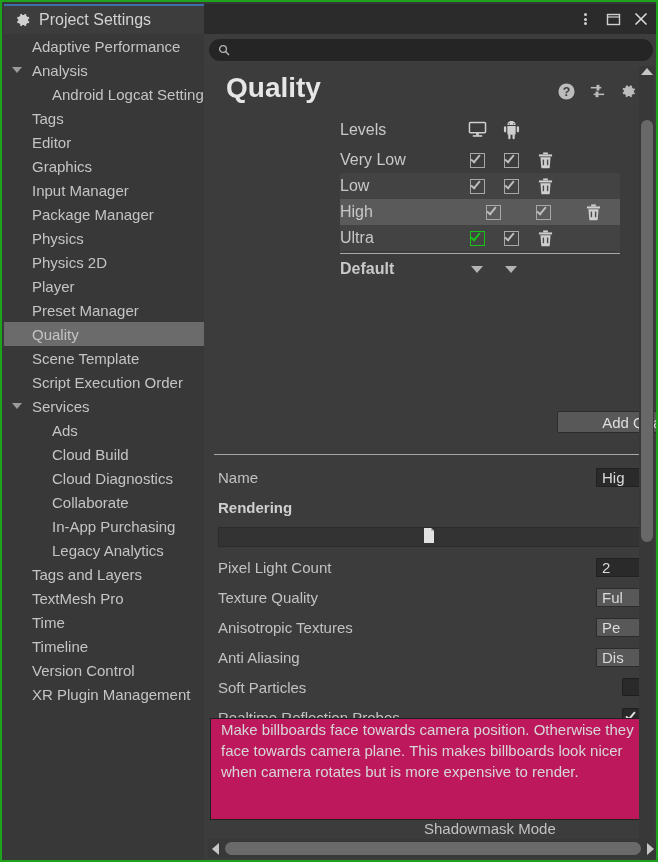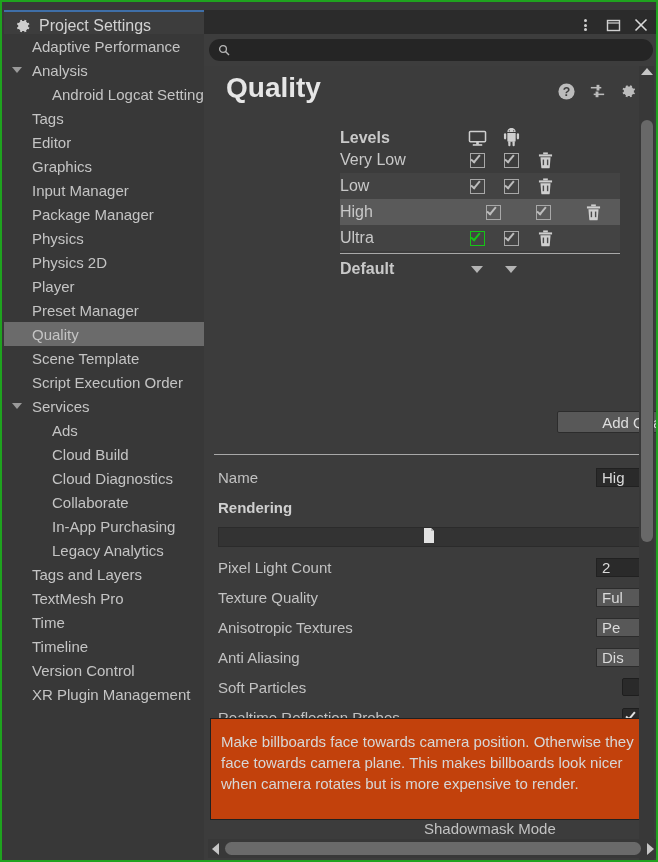--- a/index.html
+++ b/index.html
@@ -12,21 +12,21 @@
   #window {
     position: absolute; left: 0; top: 0;
     width: 658px; height: 862px;
     background: #383838;
     border: 2px solid #1fa31f;
     overflow: hidden;
   }
 
   
   #titlebar {
-    position: absolute; left: 2px; top: 8px;
+    position: absolute; left: 2px; top: 2px;
     width: 654px; height: 30px;
     background: #2b2b2b;
   }
   #tab {
     position: absolute; left: 0; top: 0;
     width: 200px; height: 30px;
     background: #3d3d3d;
     display: flex; align-items: center;
     padding-left: 10px;
     border-top: 2px solid #3f6fa8;
@@ -107,22 +107,22 @@
     font-size: 28px; font-weight: bold; color: #e6e6e6;
   }
   #header-icons {
     position: absolute; right: 20px; top: 16px;
     display: flex; gap: 12px; align-items: center;
   }
 
   
   #levels { position: absolute; left: 136px; top: 55px; width: 280px; }
   #levels-head {
-    height: 26px; display: flex; align-items: flex-end;
-    font-size: 16px; font-weight: bold; color: #c9c9c9;
+    height: 26px; display: flex; align-items: flex-start;
+    font-size: 16px; font-weight: normal; color: #c9c9c9;
   }
   .lv-name { width: 120px; }
   .lv-col { width: 34px; display: flex; justify-content: center; align-items: center; }
   .lv-row {
     height: 26px; display: flex; align-items: center;
     font-size: 16px; color: #c8c8c8;
   }
   .lv-row.alt { background: #434343; }
   .lv-row.sel { background: #5a5a5a; gap: 16px; }
   .cbox {
@@ -204,23 +204,23 @@
     border-right: 2px solid #e2e2e2;
     border-bottom: 2px solid #e2e2e2;
     transform: rotate(40deg);
   }
   .doc-glyph { width: 12px; height: 15px; margin-right: 5px; flex: none; }
 
   
   #tooltip {
     position: absolute; left: 208px; top: 716px;
     width: 442px; height: 102px;
-    background: #c2410c;
+    background: #be185d;
     border: 1px solid #202020;
-    padding: 12px 10px;
+    padding: 0 10px;
     font-size: 15px; line-height: 21px; color: #d7d7d7;
   }
 
   
   #vscroll {
     position: absolute; right: 2px; top: 64px;
     width: 15px; height: 796px; background: #383838;
   }
   #vscroll-up {
     position: absolute; left: 2px; top: 2px;

